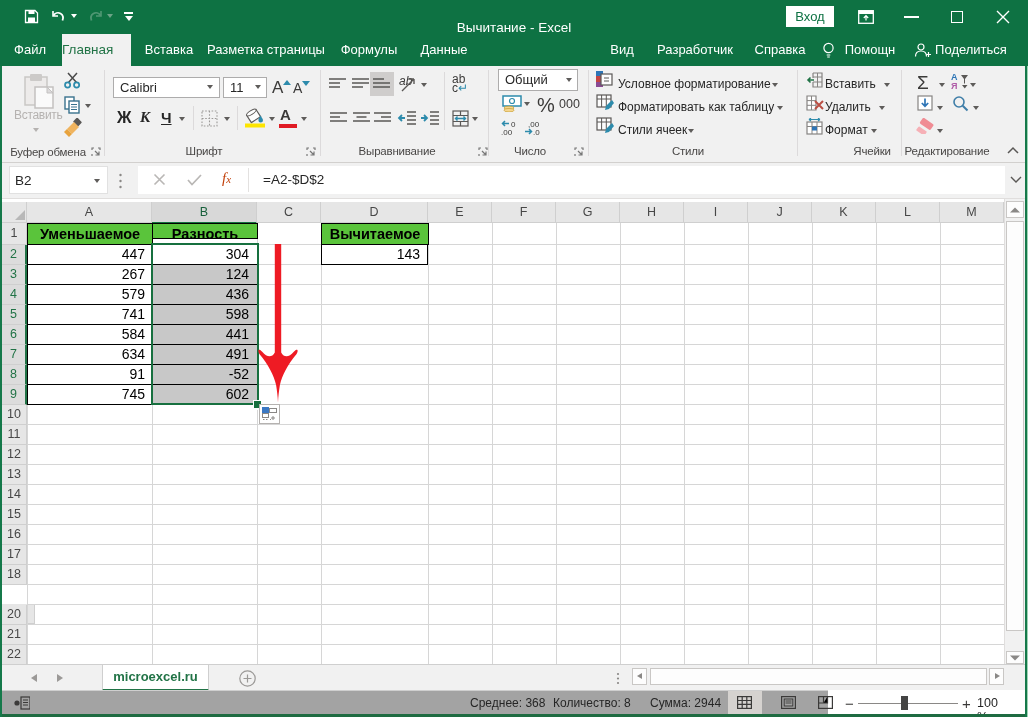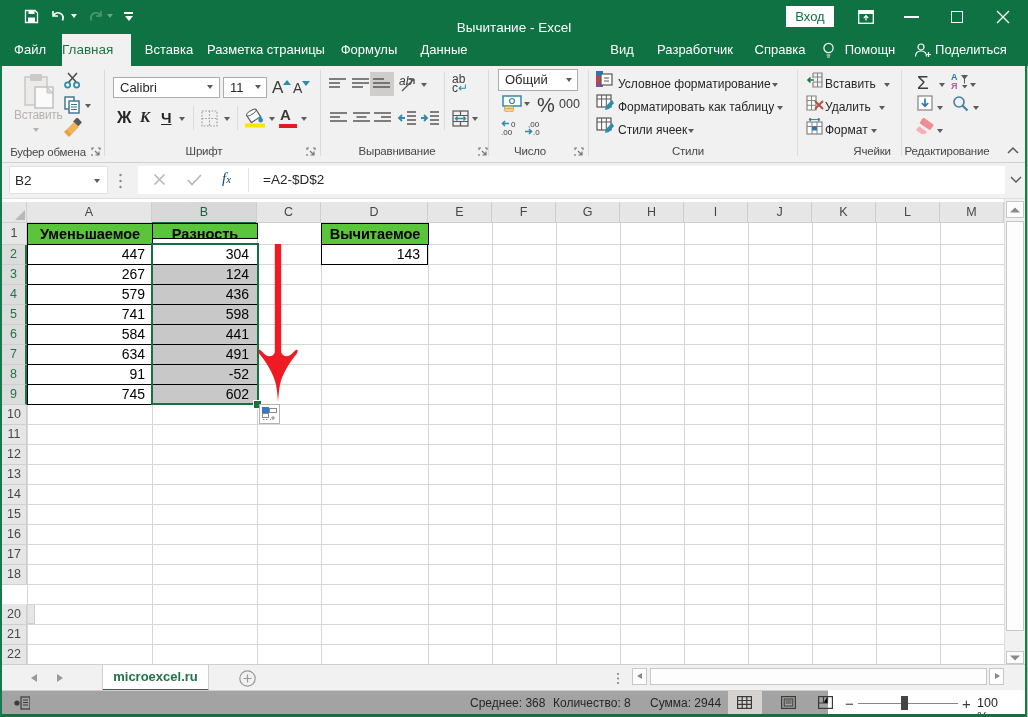--- a/index.html
+++ b/index.html
@@ -343,21 +343,21 @@
       <circle cx="1.5" cy="8" r="1.2" fill="#8a8886"></circle>
       <circle cx="1.5" cy="14" r="1.2" fill="#8a8886"></circle>
     </svg>
     <div id="fxbox"></div>
     <svg class="abs" style="left:153px;top:10px" width="13" height="13" viewBox="0 0 13 13">
       <path d="M1.5 1.5 L11.5 11.5 M11.5 1.5 L1.5 11.5" stroke="#b9b7b5" stroke-width="1.6"></path>
     </svg>
     <svg class="abs" style="left:187px;top:11px" width="15" height="12" viewBox="0 0 15 12">
       <path d="M1 6 L5 10.5 L14 1" fill="none" stroke="#b9b7b5" stroke-width="1.7"></path>
     </svg>
-    <div class="abs" style="left:222px;top:7px;font-size:15px;font-style:italic;font-family:'Liberation Serif',serif;color:#0c4a6e">f<span style="font-size:11px">x</span></div>
+    <div class="abs" style="left:222px;top:7px;font-size:15px;font-style:italic;font-family:'Liberation Serif',serif;color:#c2410c">f<span style="font-size:11px">x</span></div>
     <div class="abs" style="left:248px;top:5px;width:1px;height:24px;background:#e3e1e0"></div>
     <div class="abs" style="left:263px;top:9px;font-size:13.5px;color:#262626">=A2-$D$2</div>
     <svg class="abs" style="left:1010px;top:13px" width="12" height="8" viewBox="0 0 12 8">
       <path d="M1 1 L6 6 L11 1" fill="none" stroke="#5a5856" stroke-width="1.4"></path>
     </svg>
   </div>
   <div class="abs" id="grid">
     <div class="colhead" style="left:2px;top:3px;width:25px"></div>
     <svg class="abs" style="left:15px;top:11px" width="11" height="11" viewBox="0 0 11 11">
       <path d="M10 0 V10 H0 Z" fill="#b8b8b8"></path>

